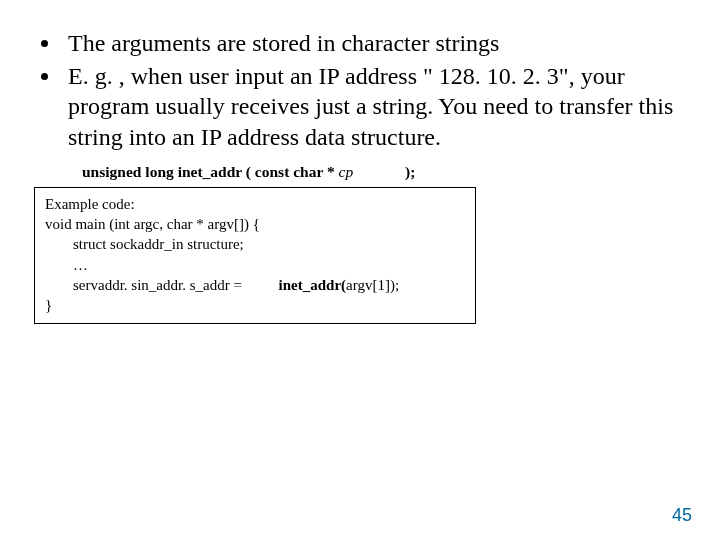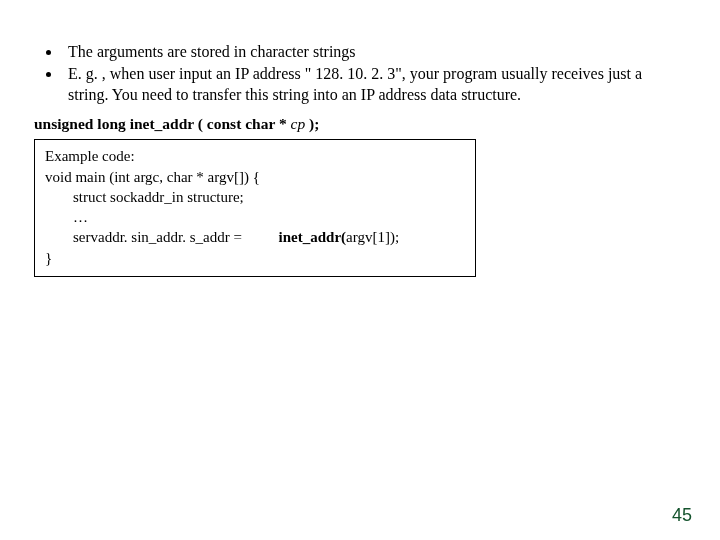--- a/index.html
+++ b/index.html
@@ -33,54 +33,54 @@
   }
   .title .fn {
     color: #c00000;
     text-decoration: underline;
   }
   .title .rest {
     color: #000;
     text-decoration: underline;
   }
   ul.bullets {
-    margin: 14px 0 10px 0;
+    margin: 0 0 10px 0;
     padding-left: 28px;
-    font-size: 16px;
+    font-size: 24px;
     line-height: 1.28;
   }
   ul.bullets li {
     margin-bottom: 2px;
     padding-left: 6px;
   }
   .proto {
     font-size: 15.5px;
     margin: 8px 0 6px 0;
   }
-  .proto .bold { font-weight: bold; }
+  .proto .bold { font-weight: bold; margin-left: 48px; }
   .proto .ital { font-style: italic; text-align: center; }
   .desc {
     font-size: 15px;
     line-height: 1.25;
     margin-bottom: 12px;
   }
   .code-box {
     border: 1.5px solid #000;
     width: 420px;
     padding: 6px 10px 8px 10px;
     font-size: 15px;
     line-height: 1.35;
   }
   .code-box .indent { padding-left: 28px; }
   .code-box .call { font-weight: bold; padding-left: 33px; }
   .page-num {
     position: absolute;
     right: 28px;
     bottom: 14px;
-    color: #14532d;
+    color: #0369a1;
     font-size: 18px;
     font-family: Arial, sans-serif;
   }
 </style>
 </head>
 <body>
 
 <div class="slide">
 
 

